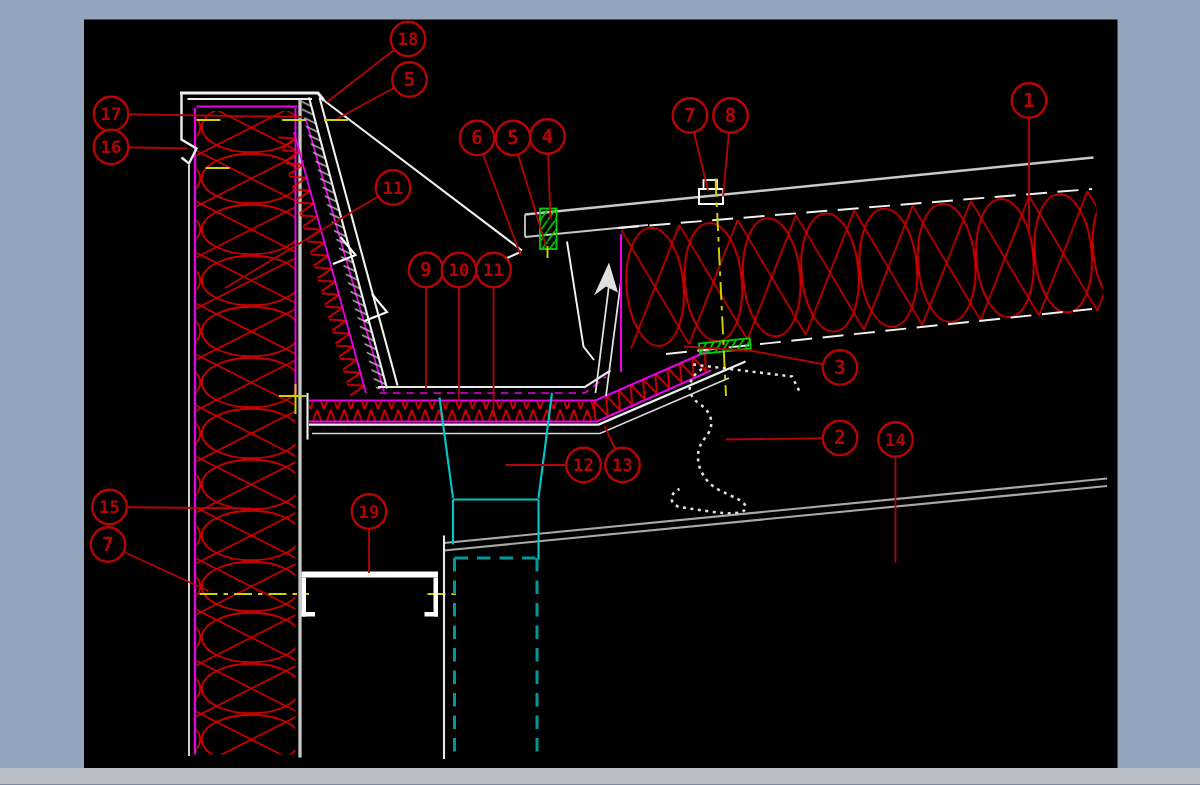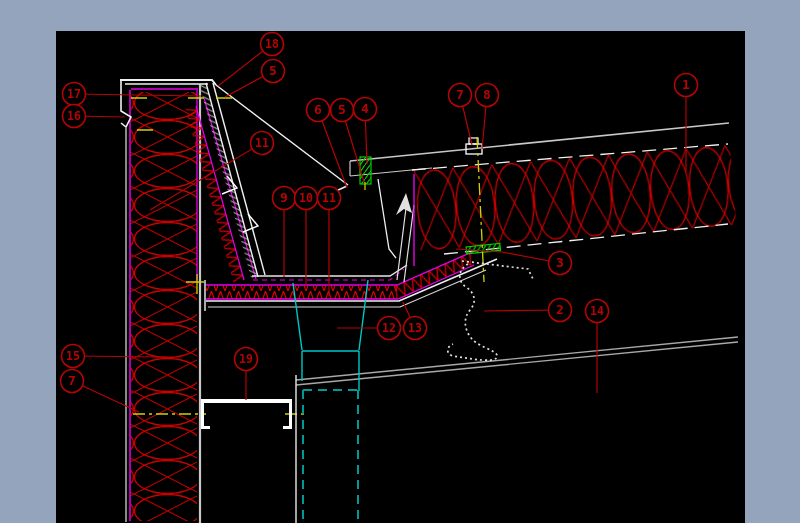--- a/index.html
+++ b/index.html
@@ -1,16 +1,16 @@
 <!DOCTYPE html>
 <html><head>
 <meta charset="utf-8">
 <style>
   html,body{margin:0;padding:0;background:#94a4bd;width:800px;height:523px;overflow:hidden;}
-  .screen{position:relative;width:800px;height:484px;background:#94a4bd;font-family:"DejaVu Sans",sans-serif;margin-top:18px;}
+  .screen{position:relative;width:800px;height:484px;background:#94a4bd;font-family:"DejaVu Sans",sans-serif;}
   svg{position:absolute;left:0;top:0;display:block;}
   text.co{font-family:"DejaVu Sans Mono","Liberation Mono",monospace;font-weight:bold;}
 </style>
 </head>
 <body>
 
 <div class="screen">
 <svg viewBox="0 0 800 523" width="800" height="523">
   <defs>
     <pattern id="battV" width="67" height="34" patternUnits="userSpaceOnUse">

